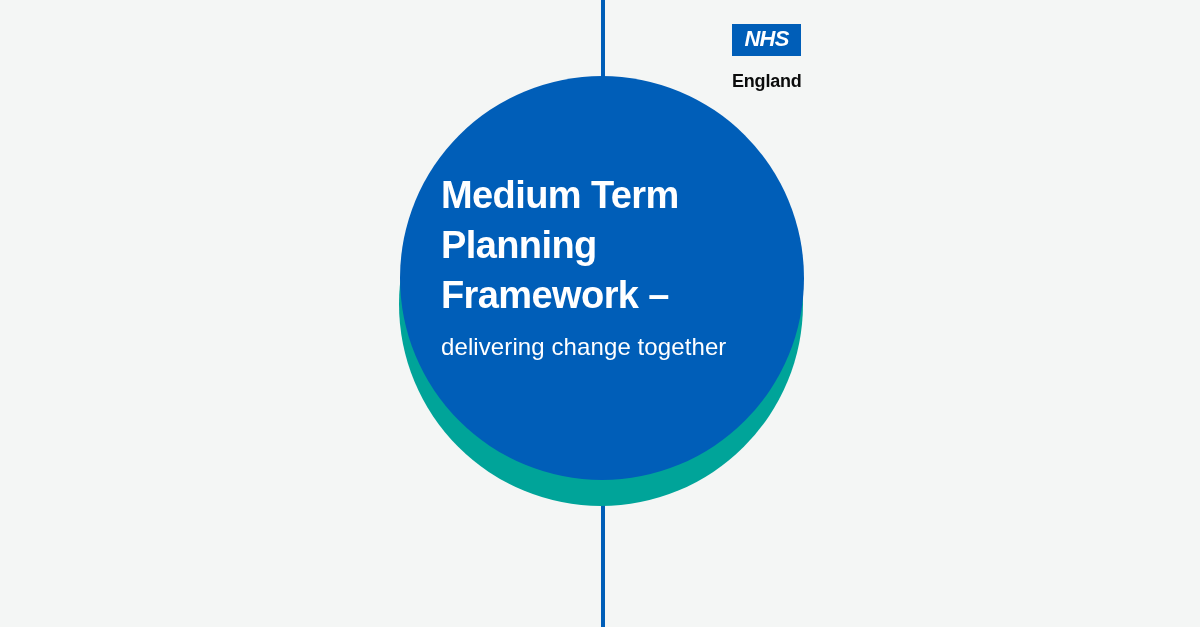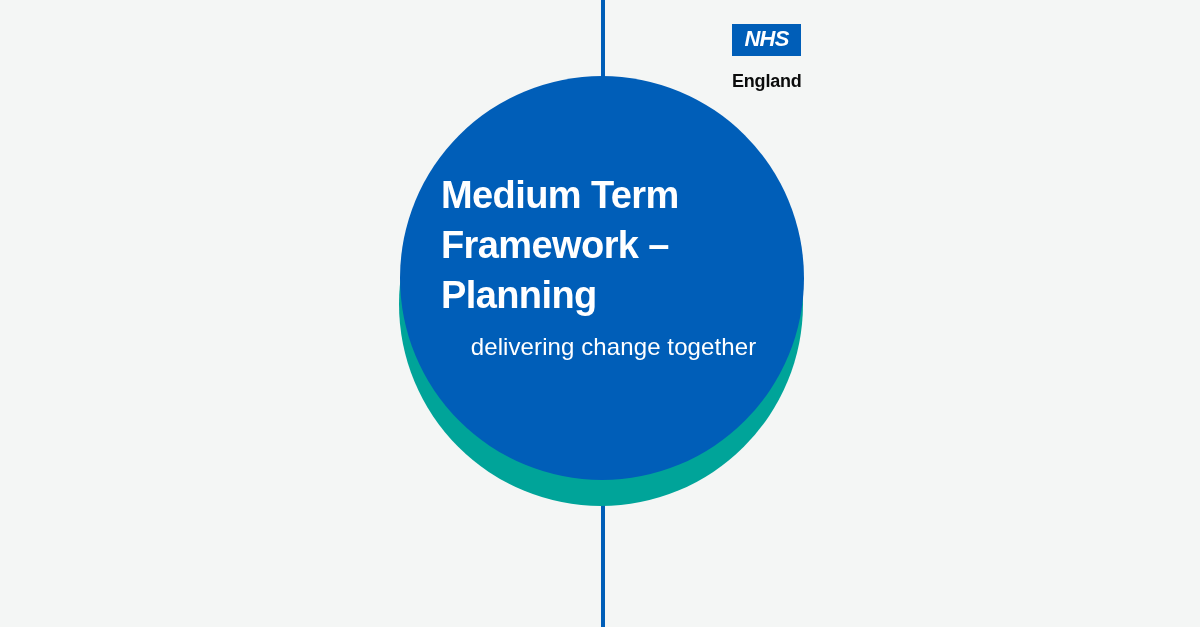--- a/index.html
+++ b/index.html
@@ -75,21 +75,20 @@
     font-family: "Liberation Sans", sans-serif;
     font-weight: normal;
     font-size: 24px;
     line-height: 32px;
     letter-spacing: 0.1px;
     margin: 0;
     white-space: nowrap;
   }
   .subtitle.first {
     margin-top: 11px;
-    text-align: center;
   }
 
   
   .logo {
     position: absolute;
     left: 732px;
     top: 24px;
     width: 70px;
     z-index: 6;
   }
@@ -116,22 +115,22 @@
 
 <div id="canvas">
 
   <div class="spine"></div>
 
   <div class="circle-teal"></div>
   <div class="circle-blue"></div>
 
   <div class="textblock">
     <div class="title">Medium Term</div>
+    <div class="title">Planning</div>
     <div class="title">Framework –</div>
-    <div class="title">Planning</div>
     <div class="subtitle first">delivering change together</div>
   </div>
 
   <div class="logo">
     <span class="logo-box">
       <svg width="69" height="28" viewBox="0 0 69 28" xmlns="http://www.w3.org/2000/svg" aria-hidden="true">
         <rect x="0" y="0" width="69" height="28" fill="#005eb8"></rect>
         <text x="34.5" y="22.2" fill="#ffffff" font-family="'Liberation Sans', sans-serif" font-size="22" font-weight="bold" font-style="italic" text-anchor="middle" letter-spacing="-0.8">NHS</text>
       </svg>
     </span>

